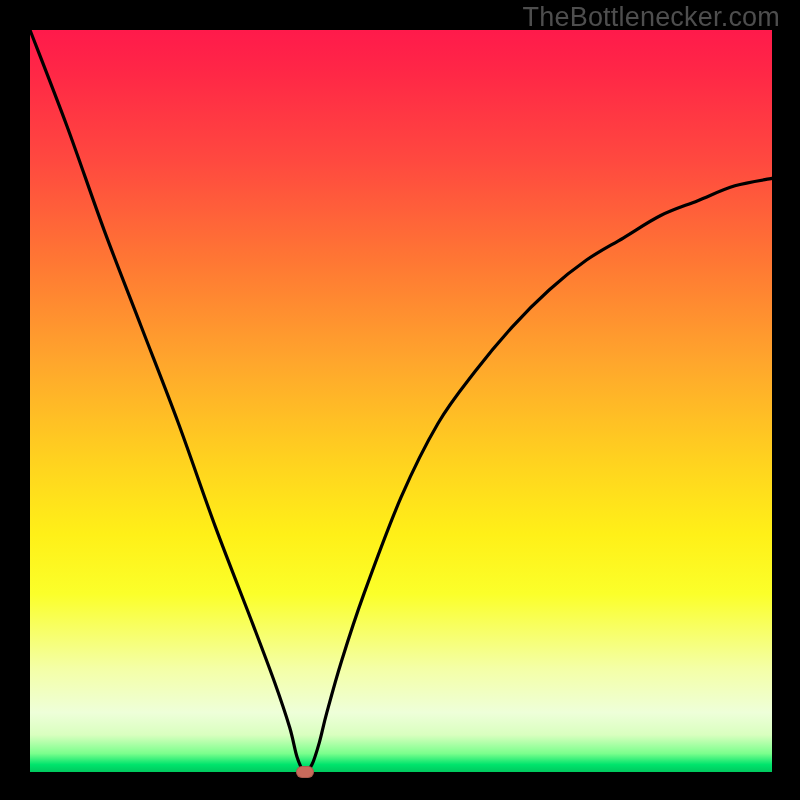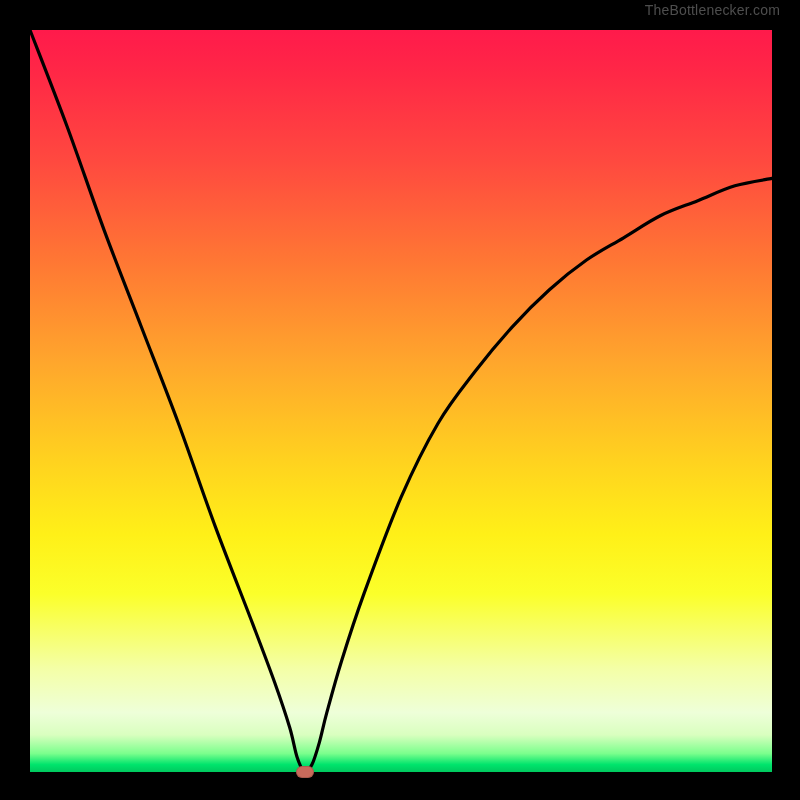--- a/index.html
+++ b/index.html
@@ -15,21 +15,21 @@
     position: relative;
     width: 800px;
     height: 800px;
     background: #000;
   }
   .watermark {
     position: absolute;
     top: 2px;
     right: 20px;
     color: #4e4e4e;
-    font-size: 14px;
+    font-size: 27px;
     letter-spacing: 0.2px;
     font-weight: 500;
   }
   .plot-bg {
     position: absolute;
     left: 30px;
     top: 30px;
     width: 742px;
     height: 742px;
     background: linear-gradient(to bottom,

